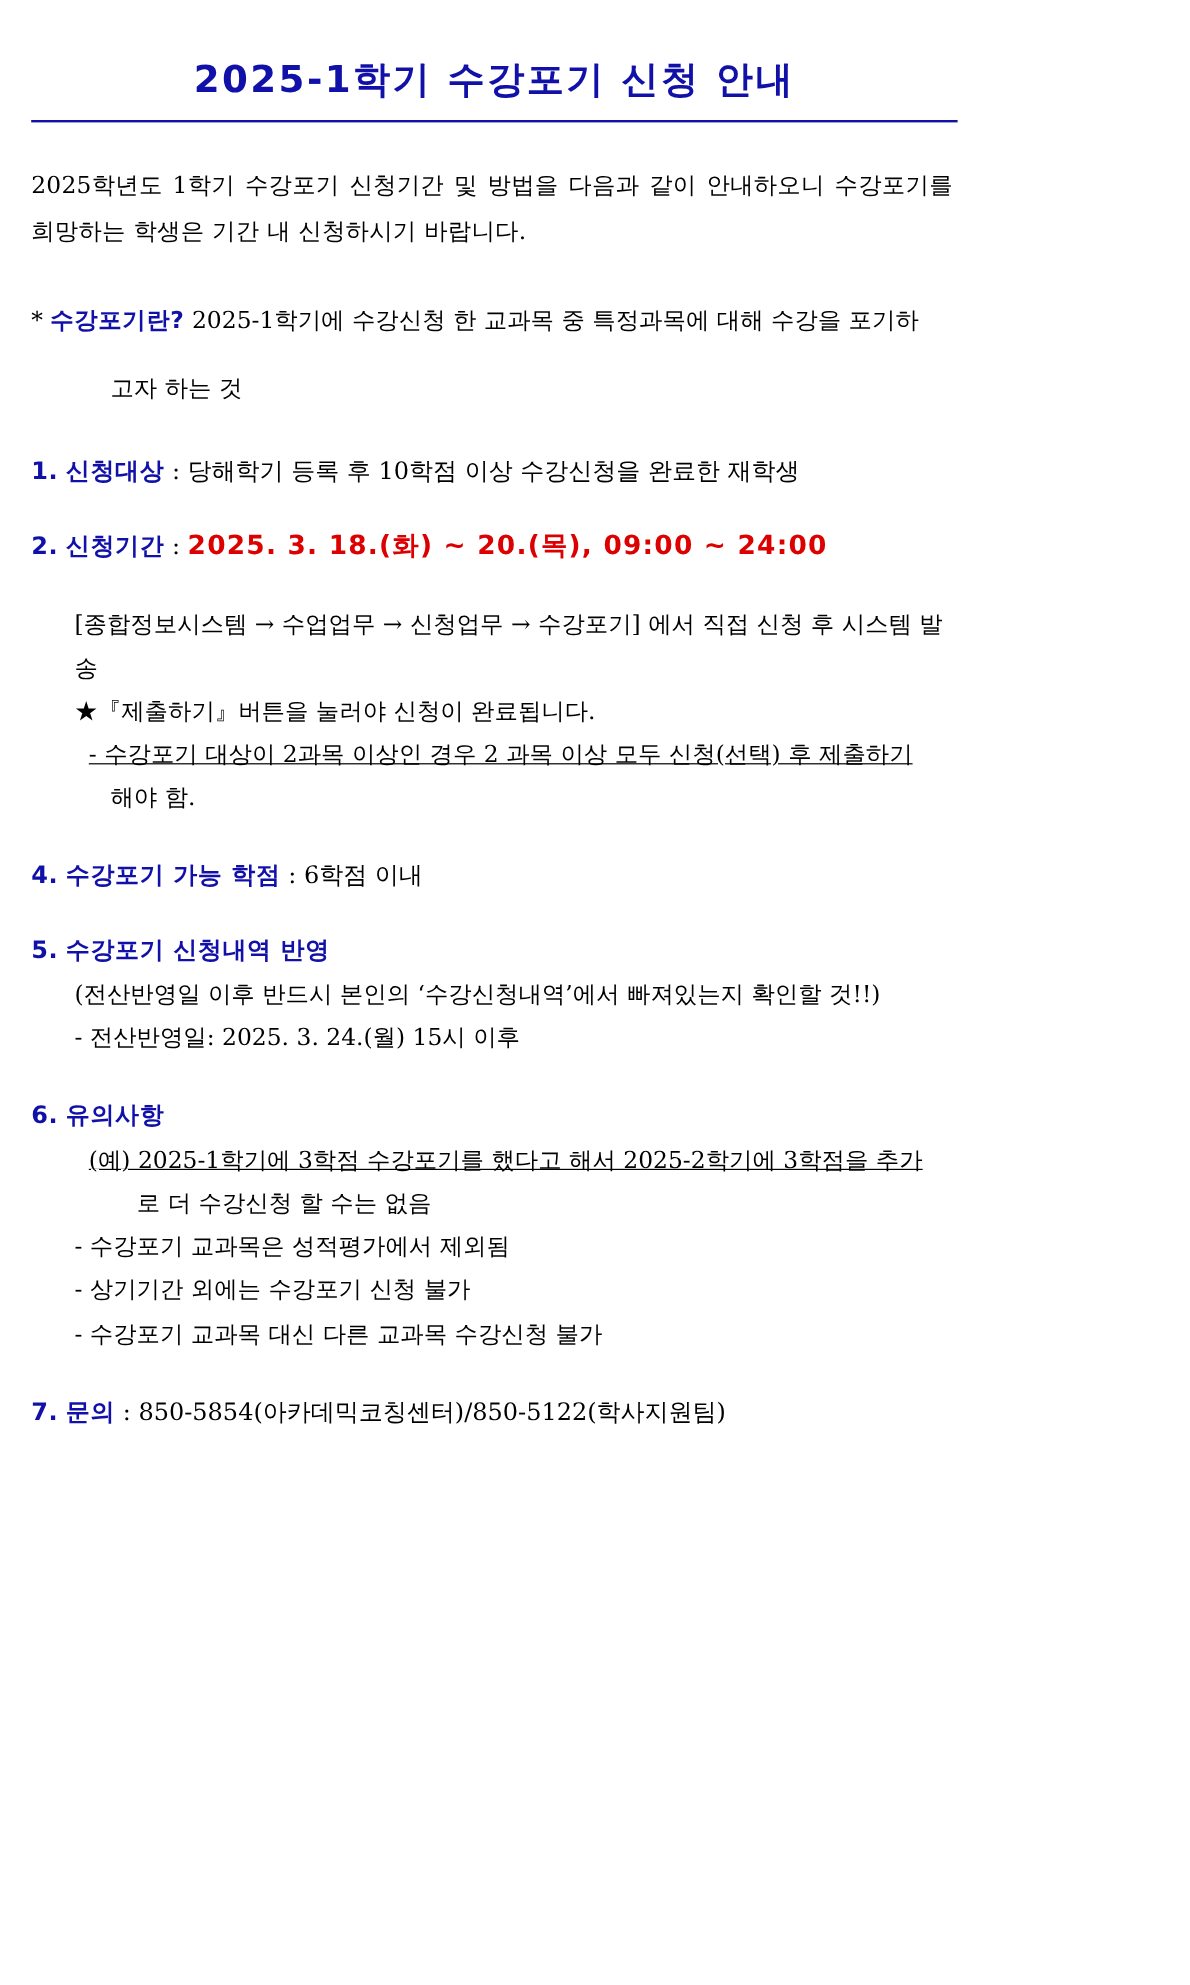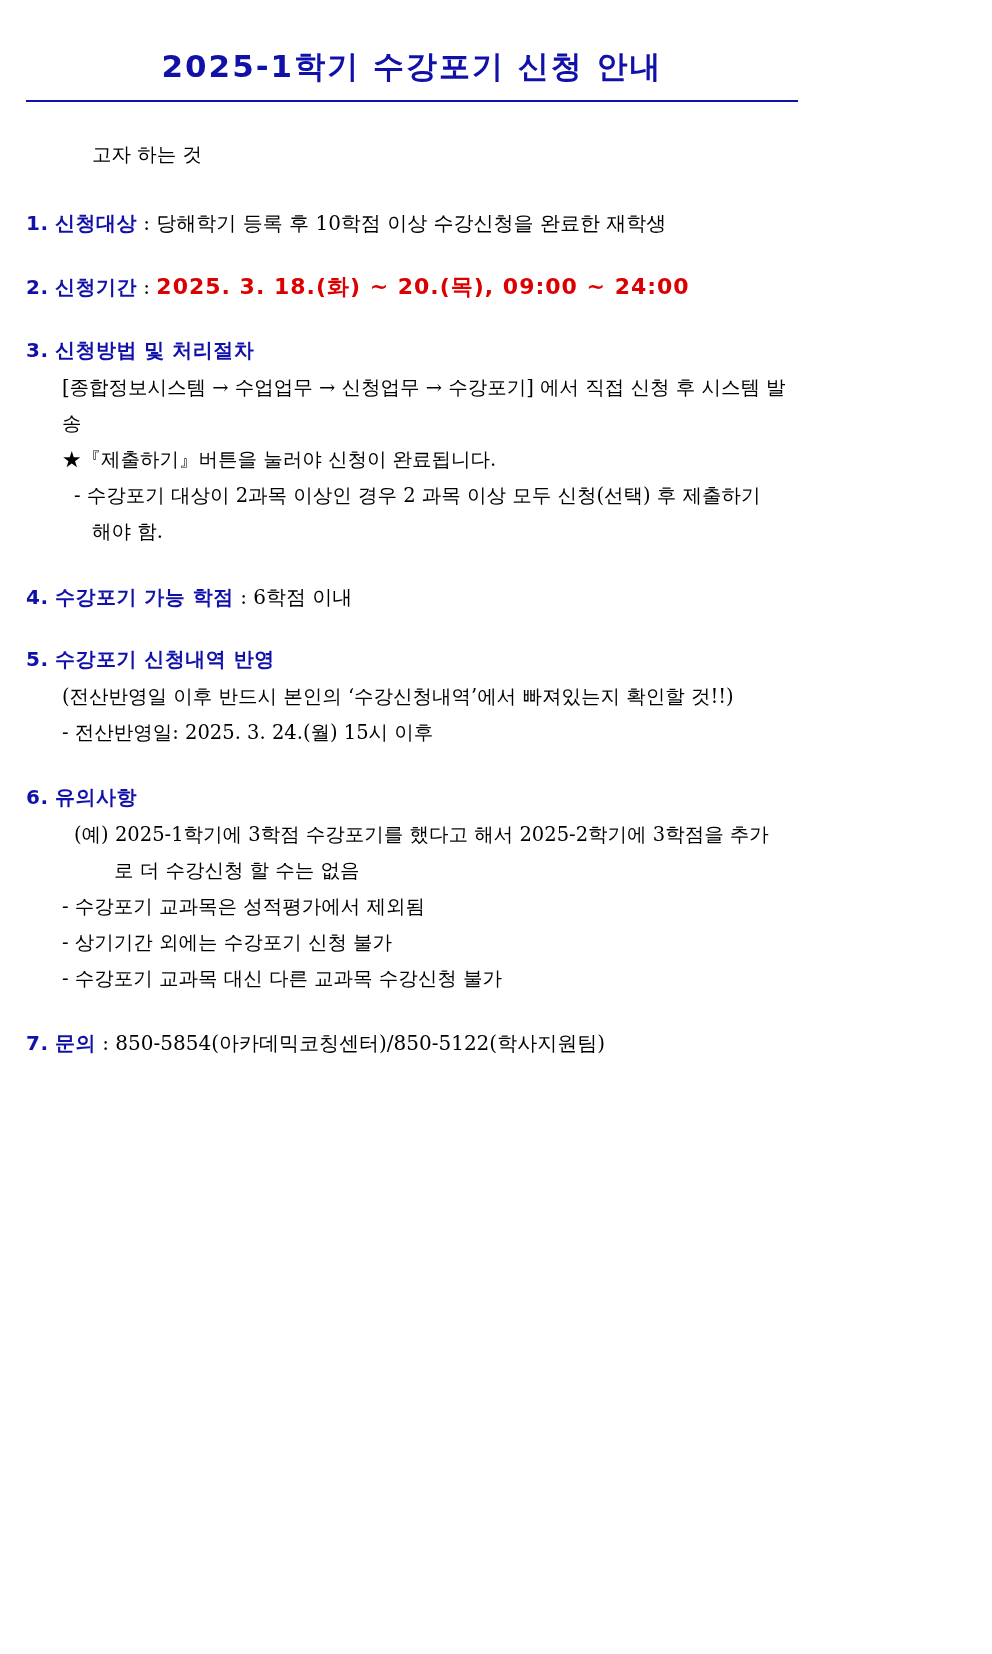--- a/index.html
+++ b/index.html
@@ -67,40 +67,46 @@
     font-size: 20px;
     line-height: 1.6;
     margin-bottom: 4px;
   }
   .sub {
     font-size: 19.5px;
     line-height: 1.85;
     margin: 0;
   }
   .indent1 { padding-left: 36px; }
-  .indent2 { padding-left: 48px; }
+  .indent2 { padding-left: 48px; text-decoration: underline; }
   .indent3 { padding-left: 66px; }
   .indent4 { padding-left: 88px; }
   .star-line {
     font-size: 19.5px;
     line-height: 1.9;
     margin-bottom: 4px;
   }
   .note-block { margin-bottom: 34px; }
 </style>
 </head>
 <body>
 
 <div class="page">
 
   <h1 class="doc-title">2025-1학기 수강포기 신청 안내</h1>
   <hr class="title-rule">
 
+  <p class="para intro">2025학년도 1학기 수강포기 신청기간 및 방법을 다음과 같이 안내하오니 수강포기를 희망하는 학생은 기간 내 신청하시기 바랍니다.</p>
 
   <div class="note-block">
+    <p class="star-line">
+      <span>*</span>
+      <span class="blue">수강포기란?</span>
+      <span>2025-1학기에 수강신청 한 교과목 중 특정과목에 대해 수강을 포기하</span>
+    </p>
     <p class="star-line indent3">고자 하는 것</p>
   </div>
 
   <div class="section">
     <p class="section-head">
       <span class="blue">1.</span>
       <span class="blue">신청대상</span>
       <span>:</span>
       <span>당해학기 등록 후 10학점 이상 수강신청을 완료한 재학생</span>
     </p>
@@ -109,24 +115,20 @@
   <div class="section">
     <p class="section-head">
       <span class="blue">2.</span>
       <span class="blue">신청기간</span>
       <span>:</span>
       <span class="red">2025. 3. 18.(화) ~ 20.(목), 09:00 ~ 24:00</span>
     </p>
   </div>
 
   <div class="section">
-    <p class="section-head">
-      <span class="blue">3.</span>
-      <span class="blue">신청방법 및 처리절차</span>
-    </p>
     <p class="sub indent1">[종합정보시스템 → 수업업무 → 신청업무 → 수강포기] 에서 직접 신청 후 시스템 발송</p>
     <p class="sub indent1">★『제출하기』버튼을 눌러야 신청이 완료됩니다.</p>
     <p class="sub indent2">- 수강포기 대상이 2과목 이상인 경우 2 과목 이상 모두 신청(선택) 후 제출하기</p>
     <p class="sub indent3">해야 함.</p>
   </div>
 
   <div class="section">
     <p class="section-head">
       <span class="blue">4.</span>
       <span class="blue">수강포기 가능 학점</span>

